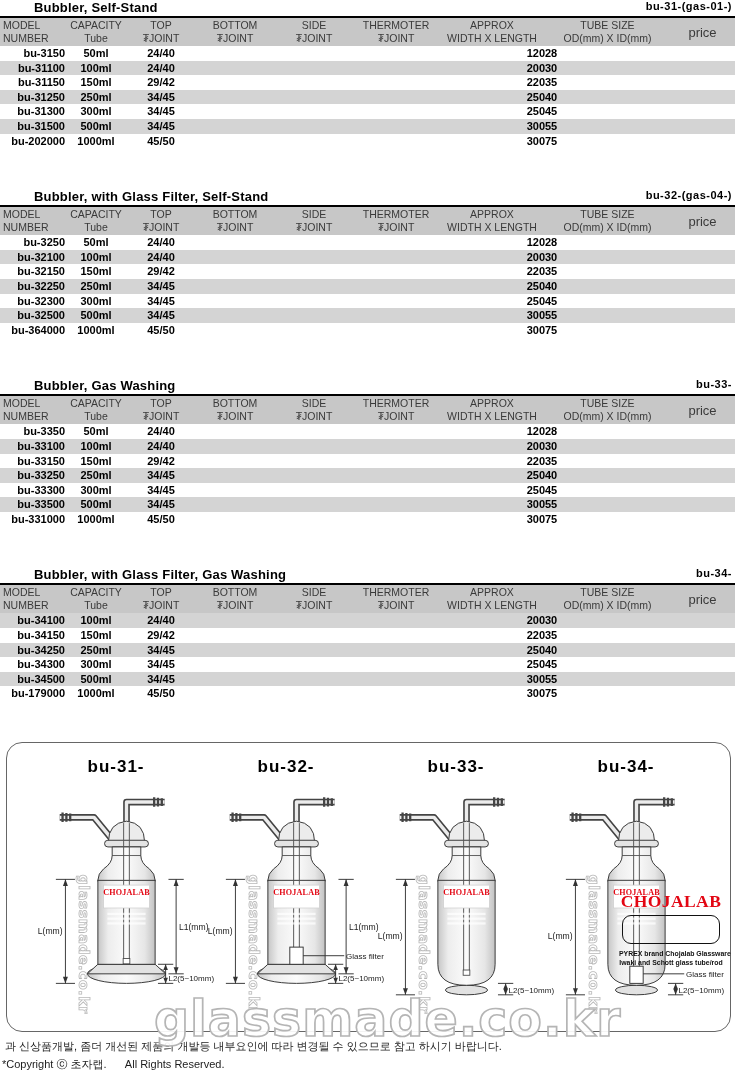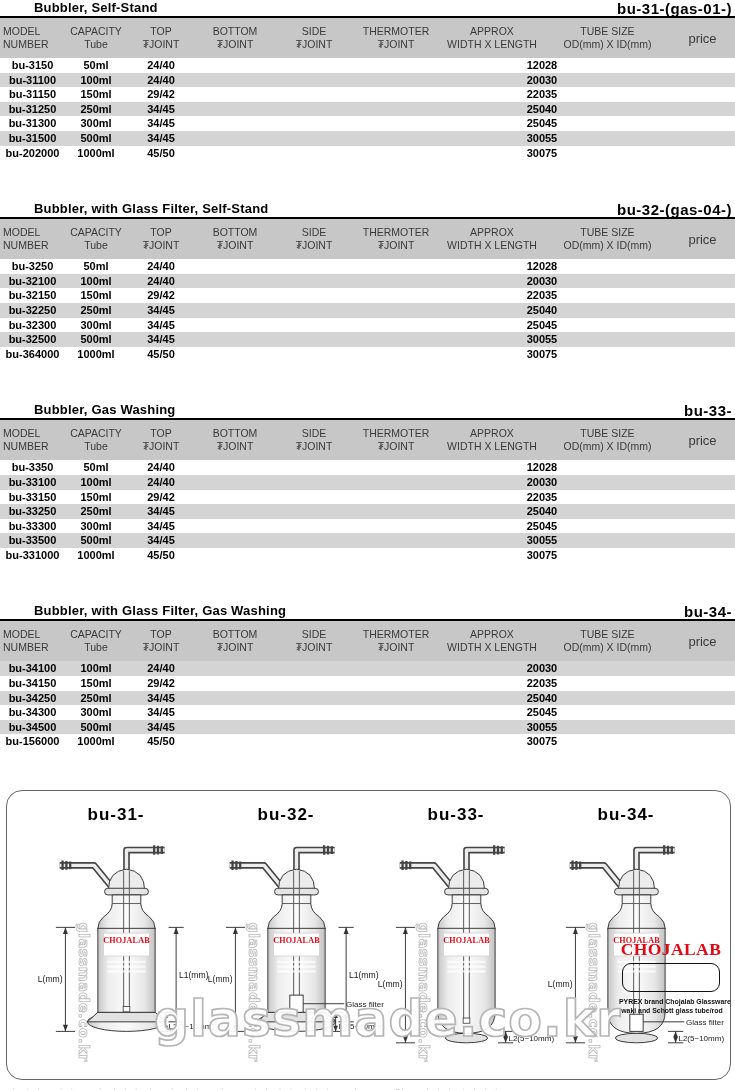--- a/index.html
+++ b/index.html
@@ -3,30 +3,30 @@
 <meta charset="utf-8">
 <style>
   html,body{margin:0;padding:0;background:#fff;}
   .page{position:relative;width:735px;height:1090px;background:#fff;overflow:hidden;
         font-family:"Liberation Sans","DejaVu Sans",sans-serif;}
   
   .section{margin:0 0 41px 0;}
   .section:first-child{margin-top:2px;}
   .title-row{position:relative;height:16px;border-bottom:2px solid #000;}
   .title-row .t{position:absolute;left:34px;top:0;font-size:13px;font-weight:bold;color:#000;letter-spacing:.2px;}
-  .title-row .c{position:absolute;right:3px;top:0;font-size:15px;font-weight:bold;color:#000;letter-spacing:.5px;}
+  .title-row .c{position:absolute;right:3px;top:0;font-size:11px;font-weight:bold;color:#000;letter-spacing:.5px;}
   table.spec{border-collapse:collapse;table-layout:fixed;width:735px;}
   table.spec thead tr{background:#c7c7c7;}
-  table.spec th{height:40px;padding:0;font-weight:normal;font-size:10.5px;line-height:13px;
+  table.spec th{height:28px;padding:0;font-weight:normal;font-size:10.5px;line-height:13px;
                 color:#3a3a3a;text-align:center;vertical-align:middle;}
   table.spec th.th-left{text-align:left;padding-left:3px;}
   table.spec th.th-single{font-size:13px;}
   table.spec td{height:14.6px;line-height:14.6px;padding:0;font-size:11px;font-weight:bold;color:#000;}
   table.spec tr.stripe{background:#d4d4d4;}
-  td.c-model{text-align:center;padding-left:3px;}
+  td.c-model{text-align:right;padding-left:3px;}
   td.c-cap{text-align:center;}
   td.c-joint{text-align:center;}
   td.c-width{text-align:right;padding-right:18px;}
   td.c-tube{text-align:left;padding-left:18px;}
   
   .diagram-box{position:relative;margin:38px 4px 0 6px;height:288px;
                border:1.4px solid #666;border-radius:16px;}
   .slots{display:flex;padding:14px 0 0 24px;}
   .diagram-slot{width:170px;position:relative;}
   .diagram-label{text-align:center;font-size:17px;font-weight:bold;letter-spacing:1px;height:26px;color:#000;}
@@ -656,21 +656,21 @@
             <td class="c-cap">500ml</td>
             <td class="c-joint">34/45</td>
             <td class="c-empty"></td>
             <td class="c-empty"></td>
             <td class="c-empty"></td>
             <td class="c-width">300</td>
             <td class="c-tube">55</td>
             <td class="c-price"></td>
           </tr>
           <tr>
-            <td class="c-model">bu-156000</td>
+            <td class="c-model">bu-179000</td>
             <td class="c-cap">1000ml</td>
             <td class="c-joint">45/50</td>
             <td class="c-empty"></td>
             <td class="c-empty"></td>
             <td class="c-empty"></td>
             <td class="c-width">300</td>
             <td class="c-tube">75</td>
             <td class="c-price"></td>
           </tr>
         </tbody>

